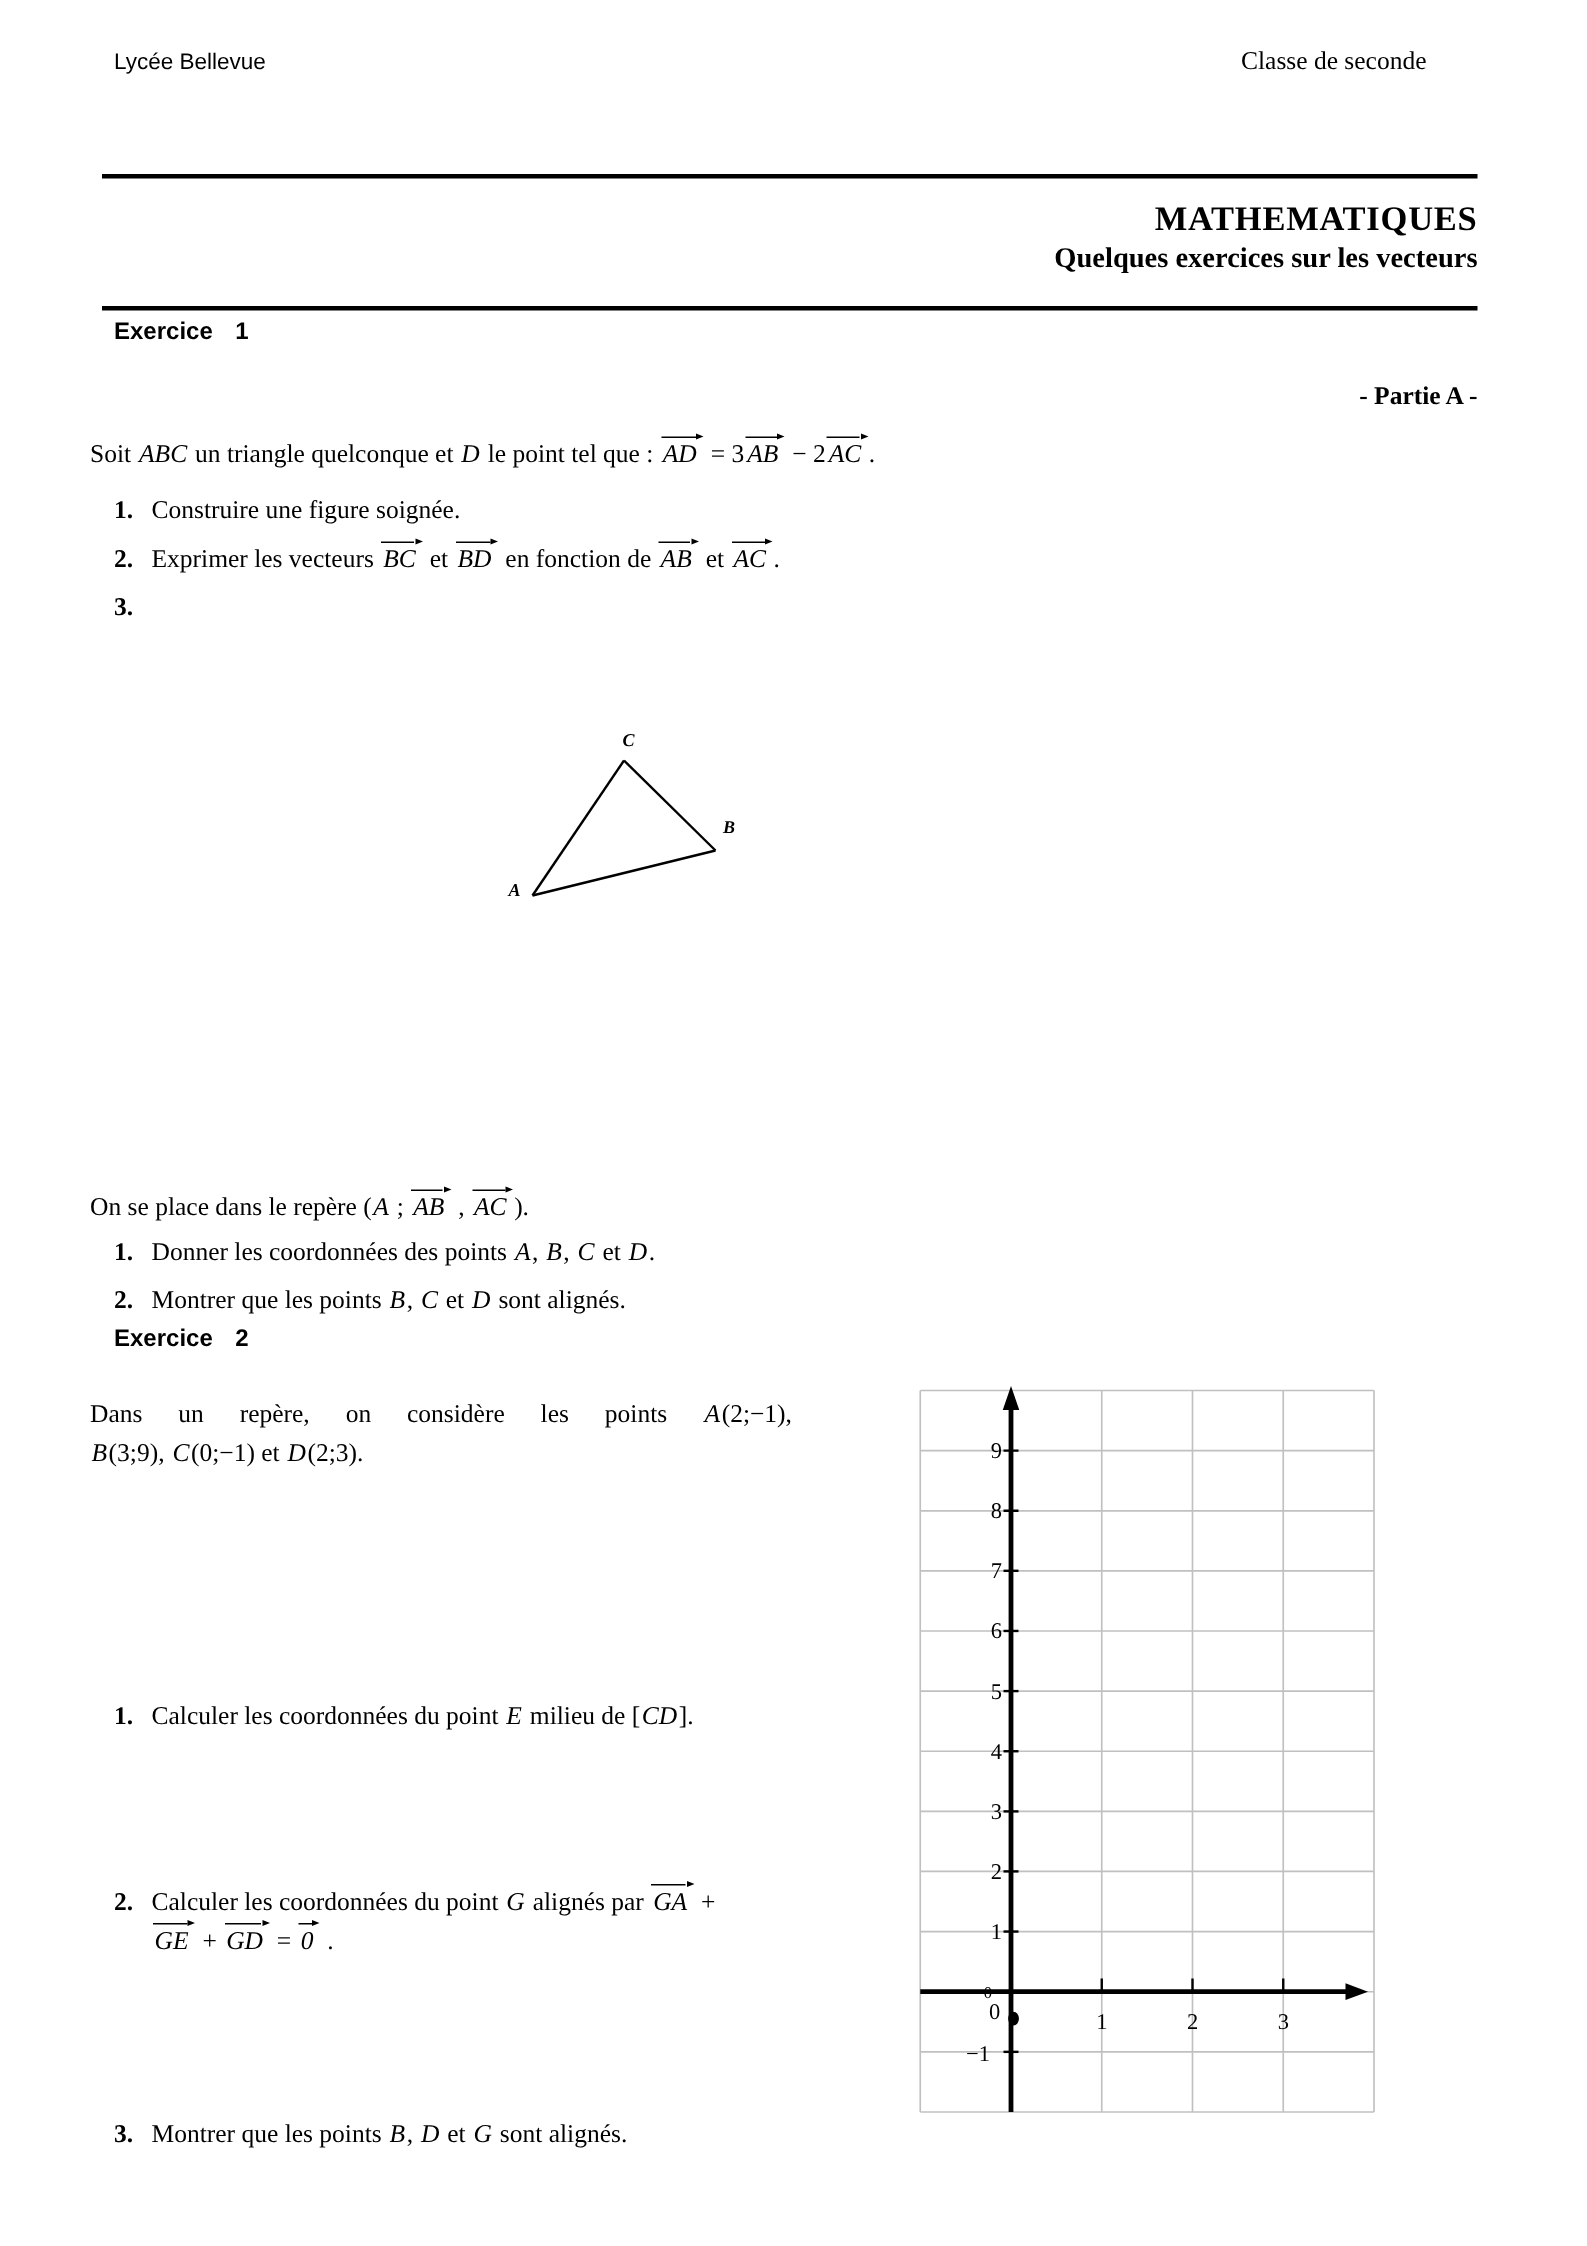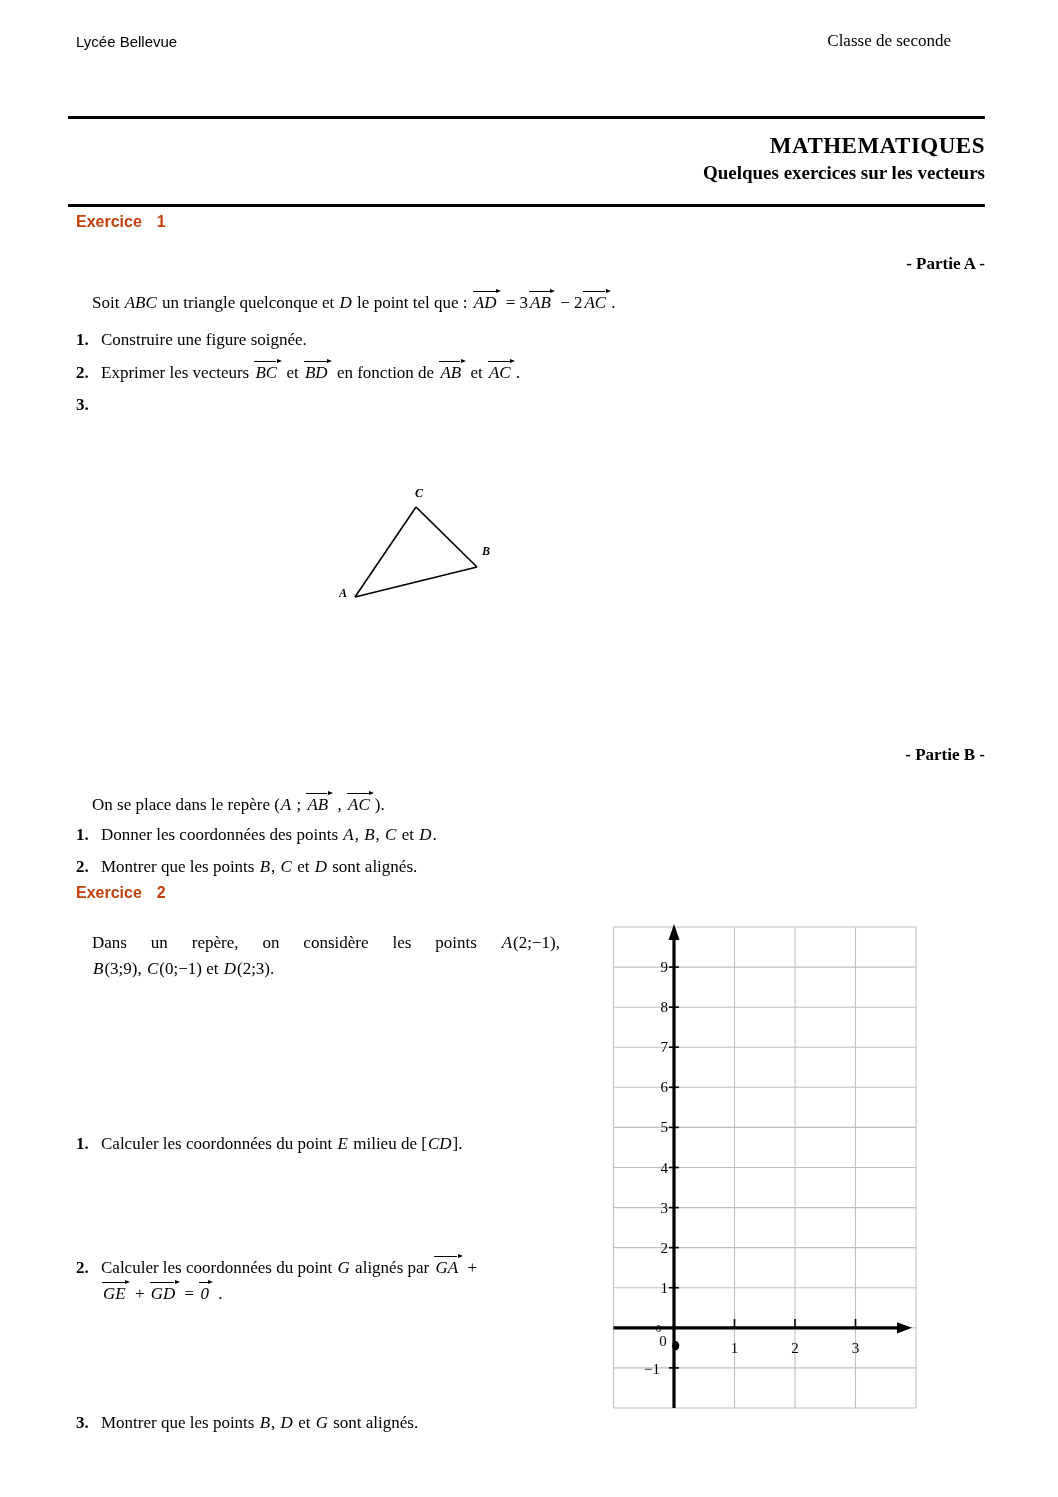--- a/index.html
+++ b/index.html
@@ -1,27 +1,27 @@
 <!DOCTYPE html>
 <html><head>
 <meta charset="utf-8">
 <style>
   html,body{margin:0;padding:0;background:#fff;}
   #page{position:relative;width:1024px;height:1497px;background:#ffffff;
         font-family:"Liberation Serif",serif;color:#000;overflow:hidden;}
   .abs{position:absolute;}
   .sans{font-family:"Liberation Sans",sans-serif;}
-  .exlabel{font-family:"Liberation Sans",sans-serif;font-weight:bold;color:#c2410c;font-size:16px;}
+  .exlabel{font-family:"Liberation Sans",sans-serif;font-weight:bold;color:#000000;font-size:16px;}
   .exlabel .num{margin-left:15px;}
   .rule{position:absolute;left:68px;width:917px;height:3px;background:#000;}
   .centerband{position:absolute;left:68px;width:917px;text-align:right;}
   .title{font-size:23px;font-weight:bold;letter-spacing:.5px;}
   .subtitle{font-size:19px;font-weight:bold;}
   .partie{font-size:17px;font-weight:bold;}
-  .para{position:absolute;left:92px;width:909px;font-size:17px;line-height:24px;}
+  .para{position:absolute;left:60px;width:909px;font-size:17px;line-height:24px;}
   .narrow{width:468px;}
   .just{text-align:justify;text-align-last:justify;}
   .item{position:absolute;left:76px;display:flex;font-size:17px;line-height:26px;}
   .item .no{font-weight:bold;width:25px;flex:none;}
   .item .txt{width:auto;}
   .it{font-style:italic;margin:0 1px;}
   .vec{position:relative;display:inline-block;font-style:italic;line-height:1.05;
        padding:4px 3px 0 1px;margin:0 2px 0 1px;}
   .vec::before{content:'';position:absolute;top:1px;left:0;right:4px;height:0;
        border-top:1.4px solid #000;}
@@ -68,21 +68,20 @@
       <line x1="86" y1="29" x2="147" y2="89"></line>
       <line x1="25" y1="119" x2="147" y2="89"></line>
     </g>
     <g font-size="12" font-style="italic" font-weight="bold">
       <text x="13" y="119" text-anchor="middle">A</text>
       <text x="156" y="77" text-anchor="middle">B</text>
       <text x="89" y="19" text-anchor="middle">C</text>
     </g>
   </svg>
 
-  <div class="centerband partie" style="top:745px;">- Partie B -</div>
 
   <div class="para" style="top:792px;"><span>On se place dans le repère (</span><span class="it">A</span><span> ; </span><span class="vec">AB</span><span> , </span><span class="vec">AC</span><span>).</span></div>
 
   <div class="item" style="top:822px;width:909px;">
     <span class="no">1.</span>
     <div class="txt"><span>Donner les coordonnées des points </span><span class="it">A</span><span>, </span><span class="it">B</span><span>, </span><span class="it">C</span><span> et </span><span class="it">D</span><span>.</span></div>
   </div>
   <div class="item" style="top:854px;width:909px;">
     <span class="no">2.</span>
     <div class="txt"><span>Montrer que les points </span><span class="it">B</span><span>, </span><span class="it">C</span><span> et </span><span class="it">D</span><span> sont alignés.</span></div>

